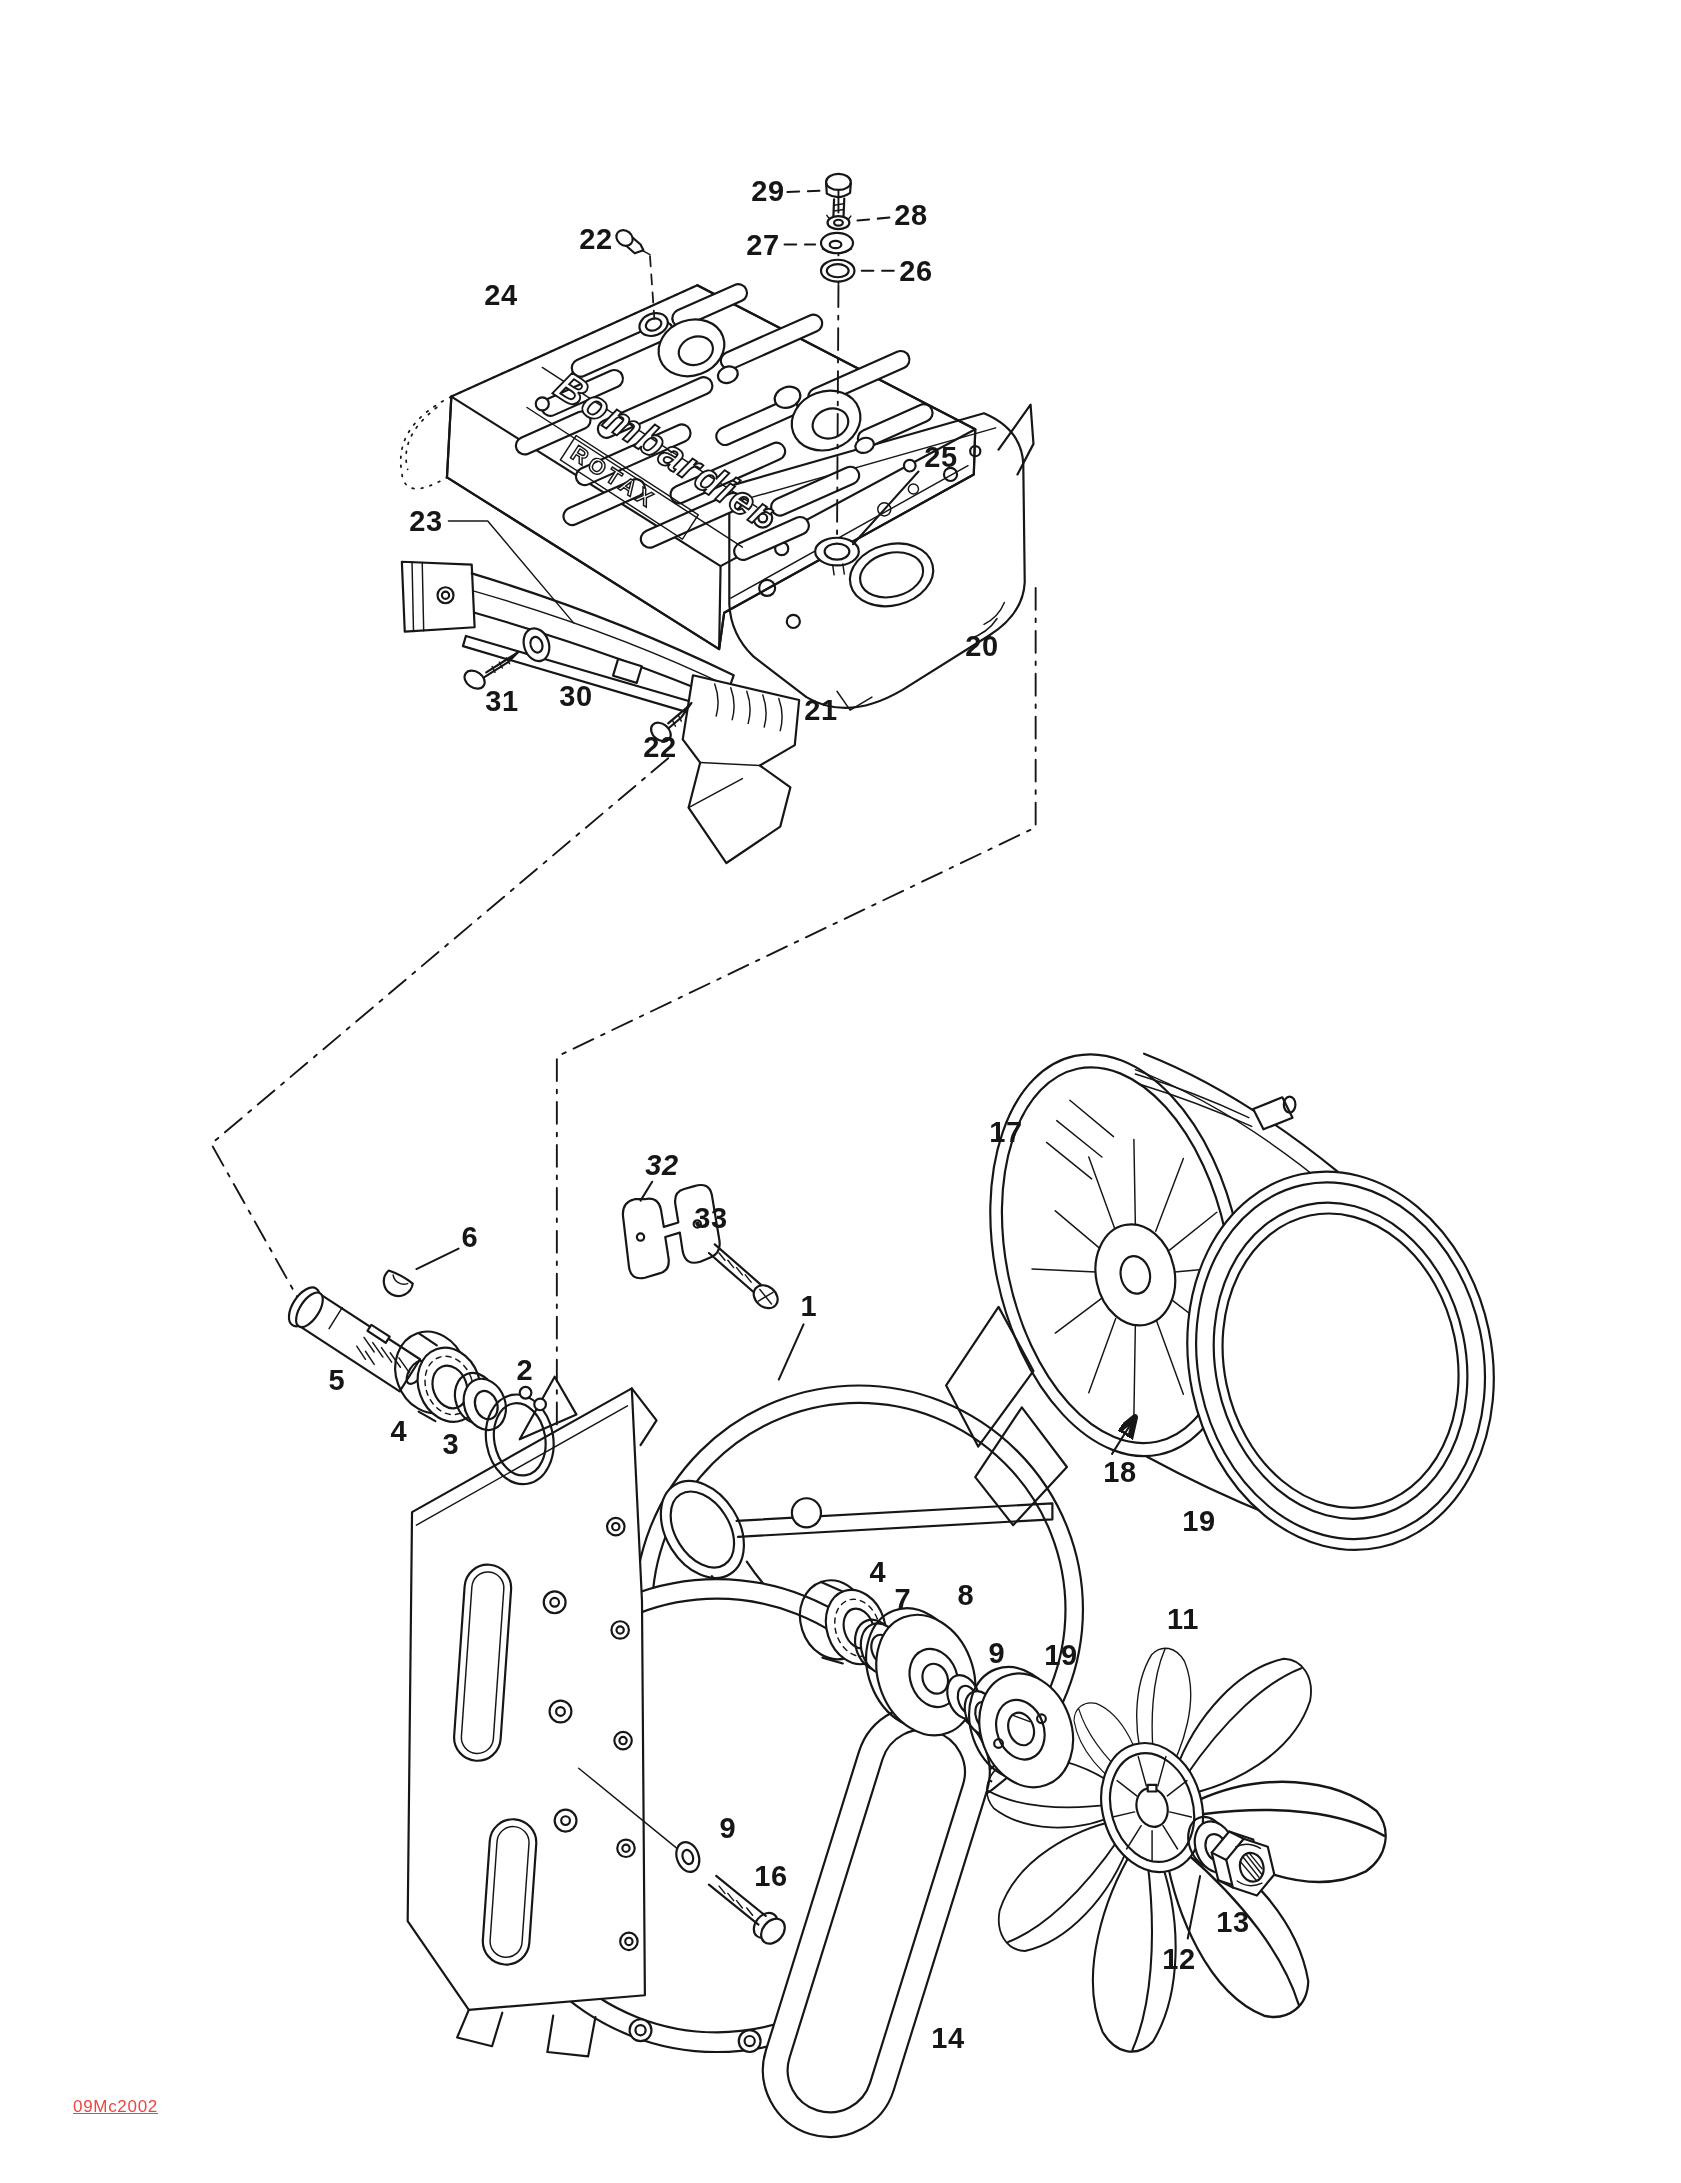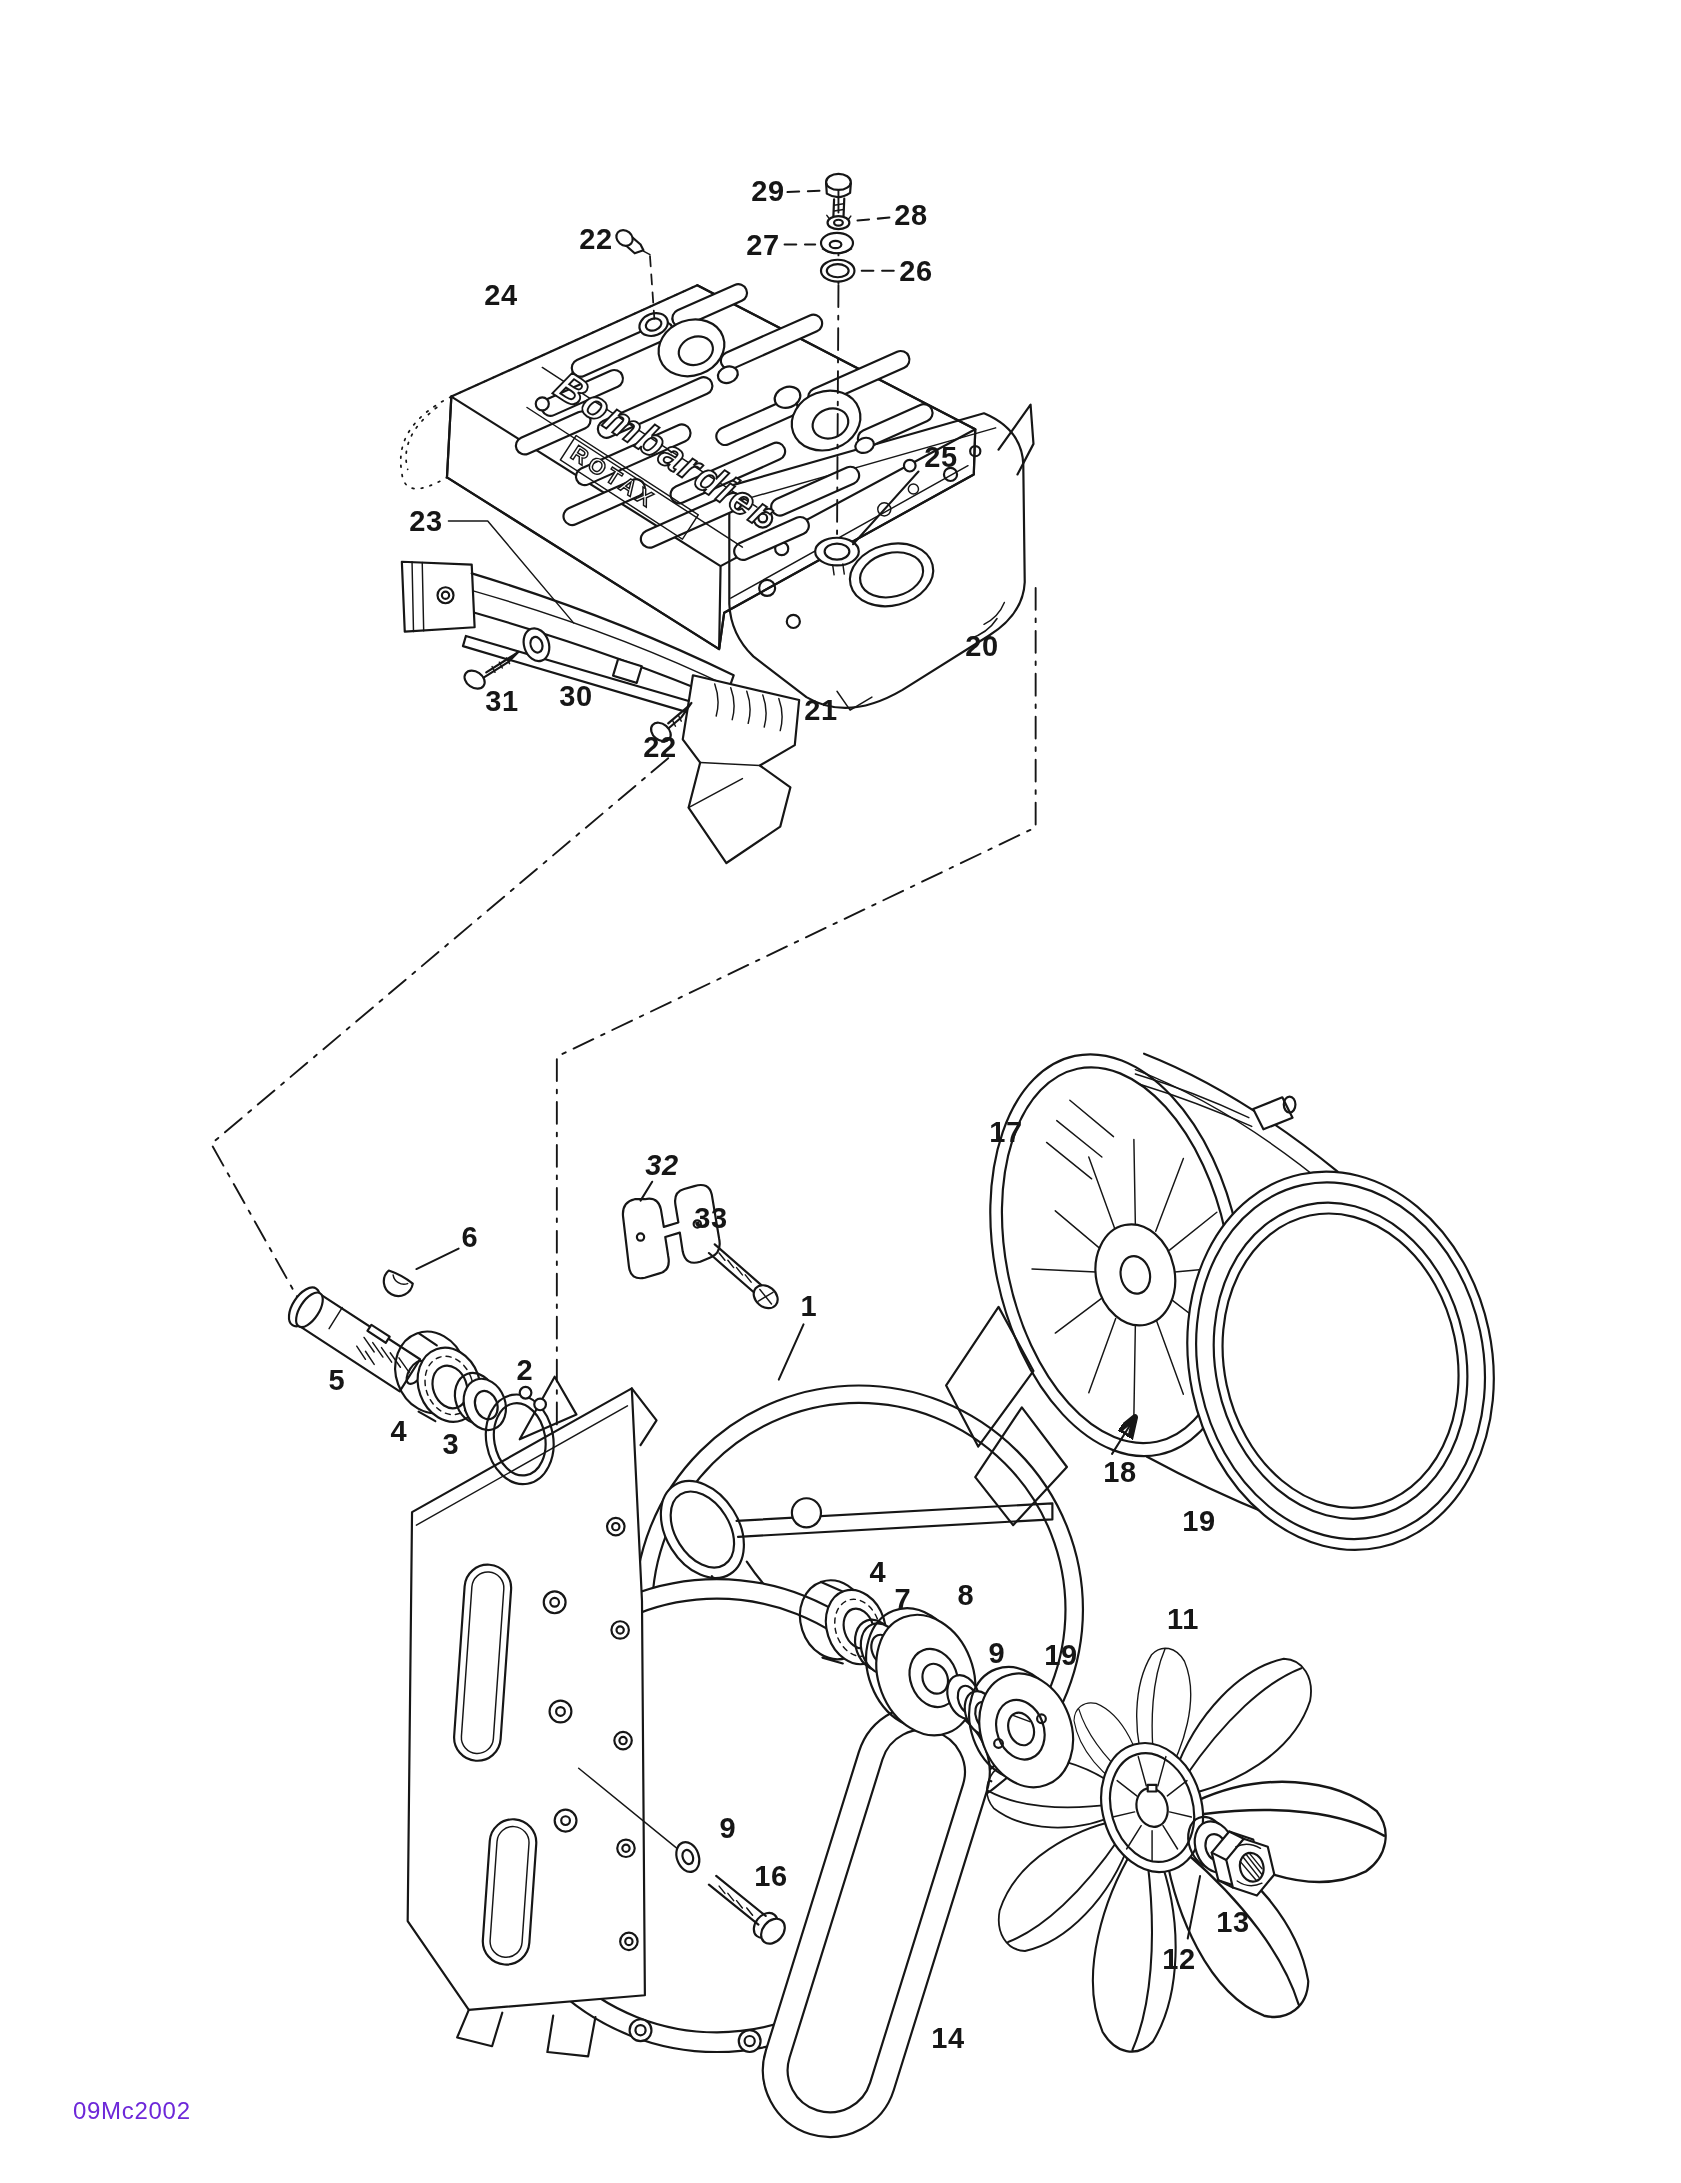--- a/index.html
+++ b/index.html
@@ -22,21 +22,21 @@
   svg.art .leader.dashed{stroke-dasharray:16 12;}
   .logo-main{font-family:"Liberation Sans",sans-serif;font-size:56px;font-weight:bold;font-style:italic;
     fill:#ffffff;stroke:#161616;stroke-width:2.6px;letter-spacing:3px;}
   .logo-sub{font-family:"Liberation Sans",sans-serif;font-size:30px;font-weight:bold;
     fill:#ffffff;stroke:#161616;stroke-width:2px;letter-spacing:6px;}
   .callout{
     position:absolute;transform:translate(-50%,-50%);
     font-size:29px;font-weight:bold;color:#161616;letter-spacing:0.7px;white-space:nowrap;
   }
   .footer-id{
-    position:absolute;left:73px;top:2097px;font-size:24px;color:#6d28d9;letter-spacing:0.7px;
+    position:absolute;left:73px;top:2097px;font-size:17px;color:#ef4444;letter-spacing:0.7px;text-decoration:underline;
   }
 </style>
 </head>
 <body>
 
 <div class="page">
 <svg class="art" viewBox="0 0 2311 3000">
   <defs>
     <marker id="arrowhead" markerWidth="12" markerHeight="10" refX="9" refY="3.5" orient="auto">
       <path d="M0,0 L10,3.5 L0,7 Z" fill="#161616" stroke="none"></path>

